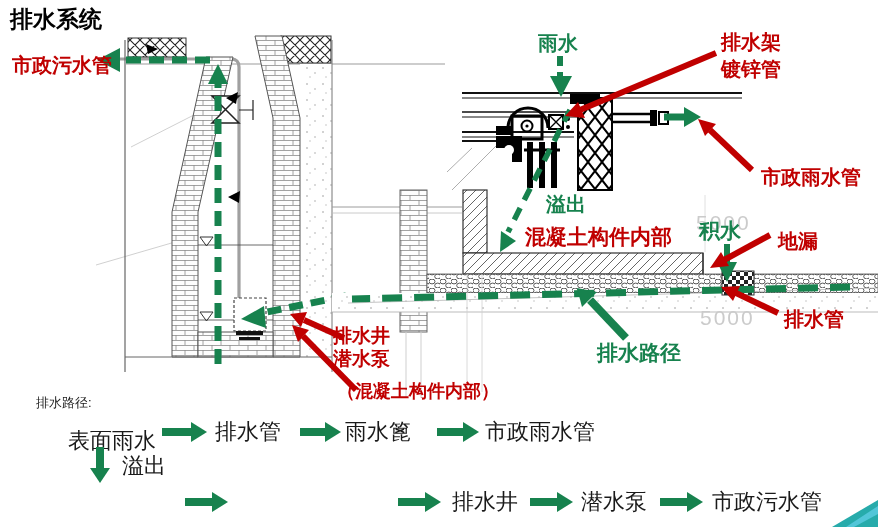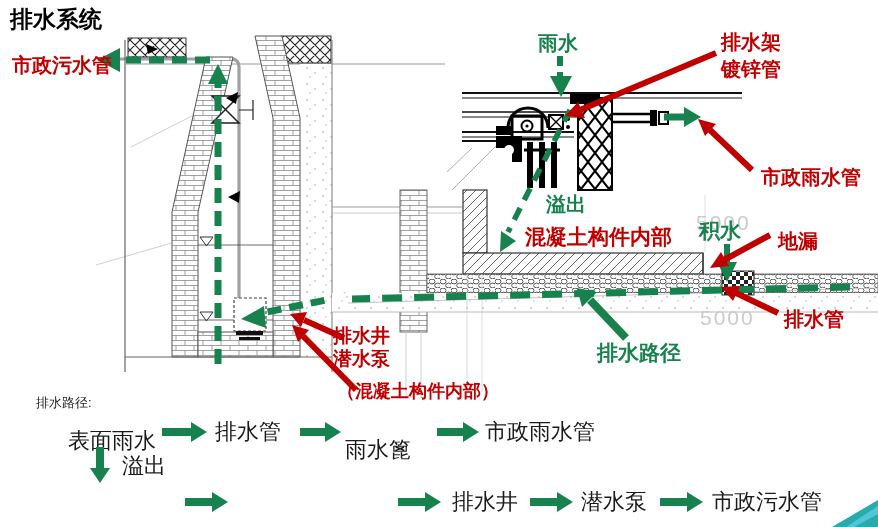--- a/index.html
+++ b/index.html
@@ -228,21 +228,21 @@
   <div class="lbl red s19" style="left:333px;top:324px;">排水井</div>
   <div class="lbl red s19" style="left:333px;top:347px;">潜水泵</div>
   <div class="lbl red s18" style="left:337px;top:380px;">（混凝土构件内部）</div>
 
   <div class="flow" id="flow-heading">排水路径:</div>
 
   <div class="flow" style="left:48px;top:426px;margin-left:20px;">表面雨水</div>
   <div class="ar" style="left:162px;top:428px;width:30px;"></div>
   <div class="flow" style="left:215px;top:417px;">排水管</div>
   <div class="ar" style="left:300px;top:428px;width:26px;"></div>
-  <div class="flow" style="left:345px;top:435px;font-family:Liberation Mono, monospace;">雨水篦</div>
+  <div class="flow" style="left:345px;top:417px;font-family:Liberation Mono, monospace;">雨水篦</div>
   <div class="ar" style="left:437px;top:428px;width:27px;"></div>
   <div class="flow" style="left:485px;top:417px;">市政雨水管</div>
 
   <div class="var" style="left:96px;top:447px;height:22px;"></div>
   <div class="flow" style="left:122px;top:451px;">溢出</div>
 
   <div class="ar" style="left:185px;top:498px;width:28px;"></div>
   <div class="ar" style="left:398px;top:498px;width:28px;"></div>
   <div class="flow" style="left:452px;top:487px;">排水井</div>
   <div class="ar" style="left:530px;top:498px;width:28px;"></div>

